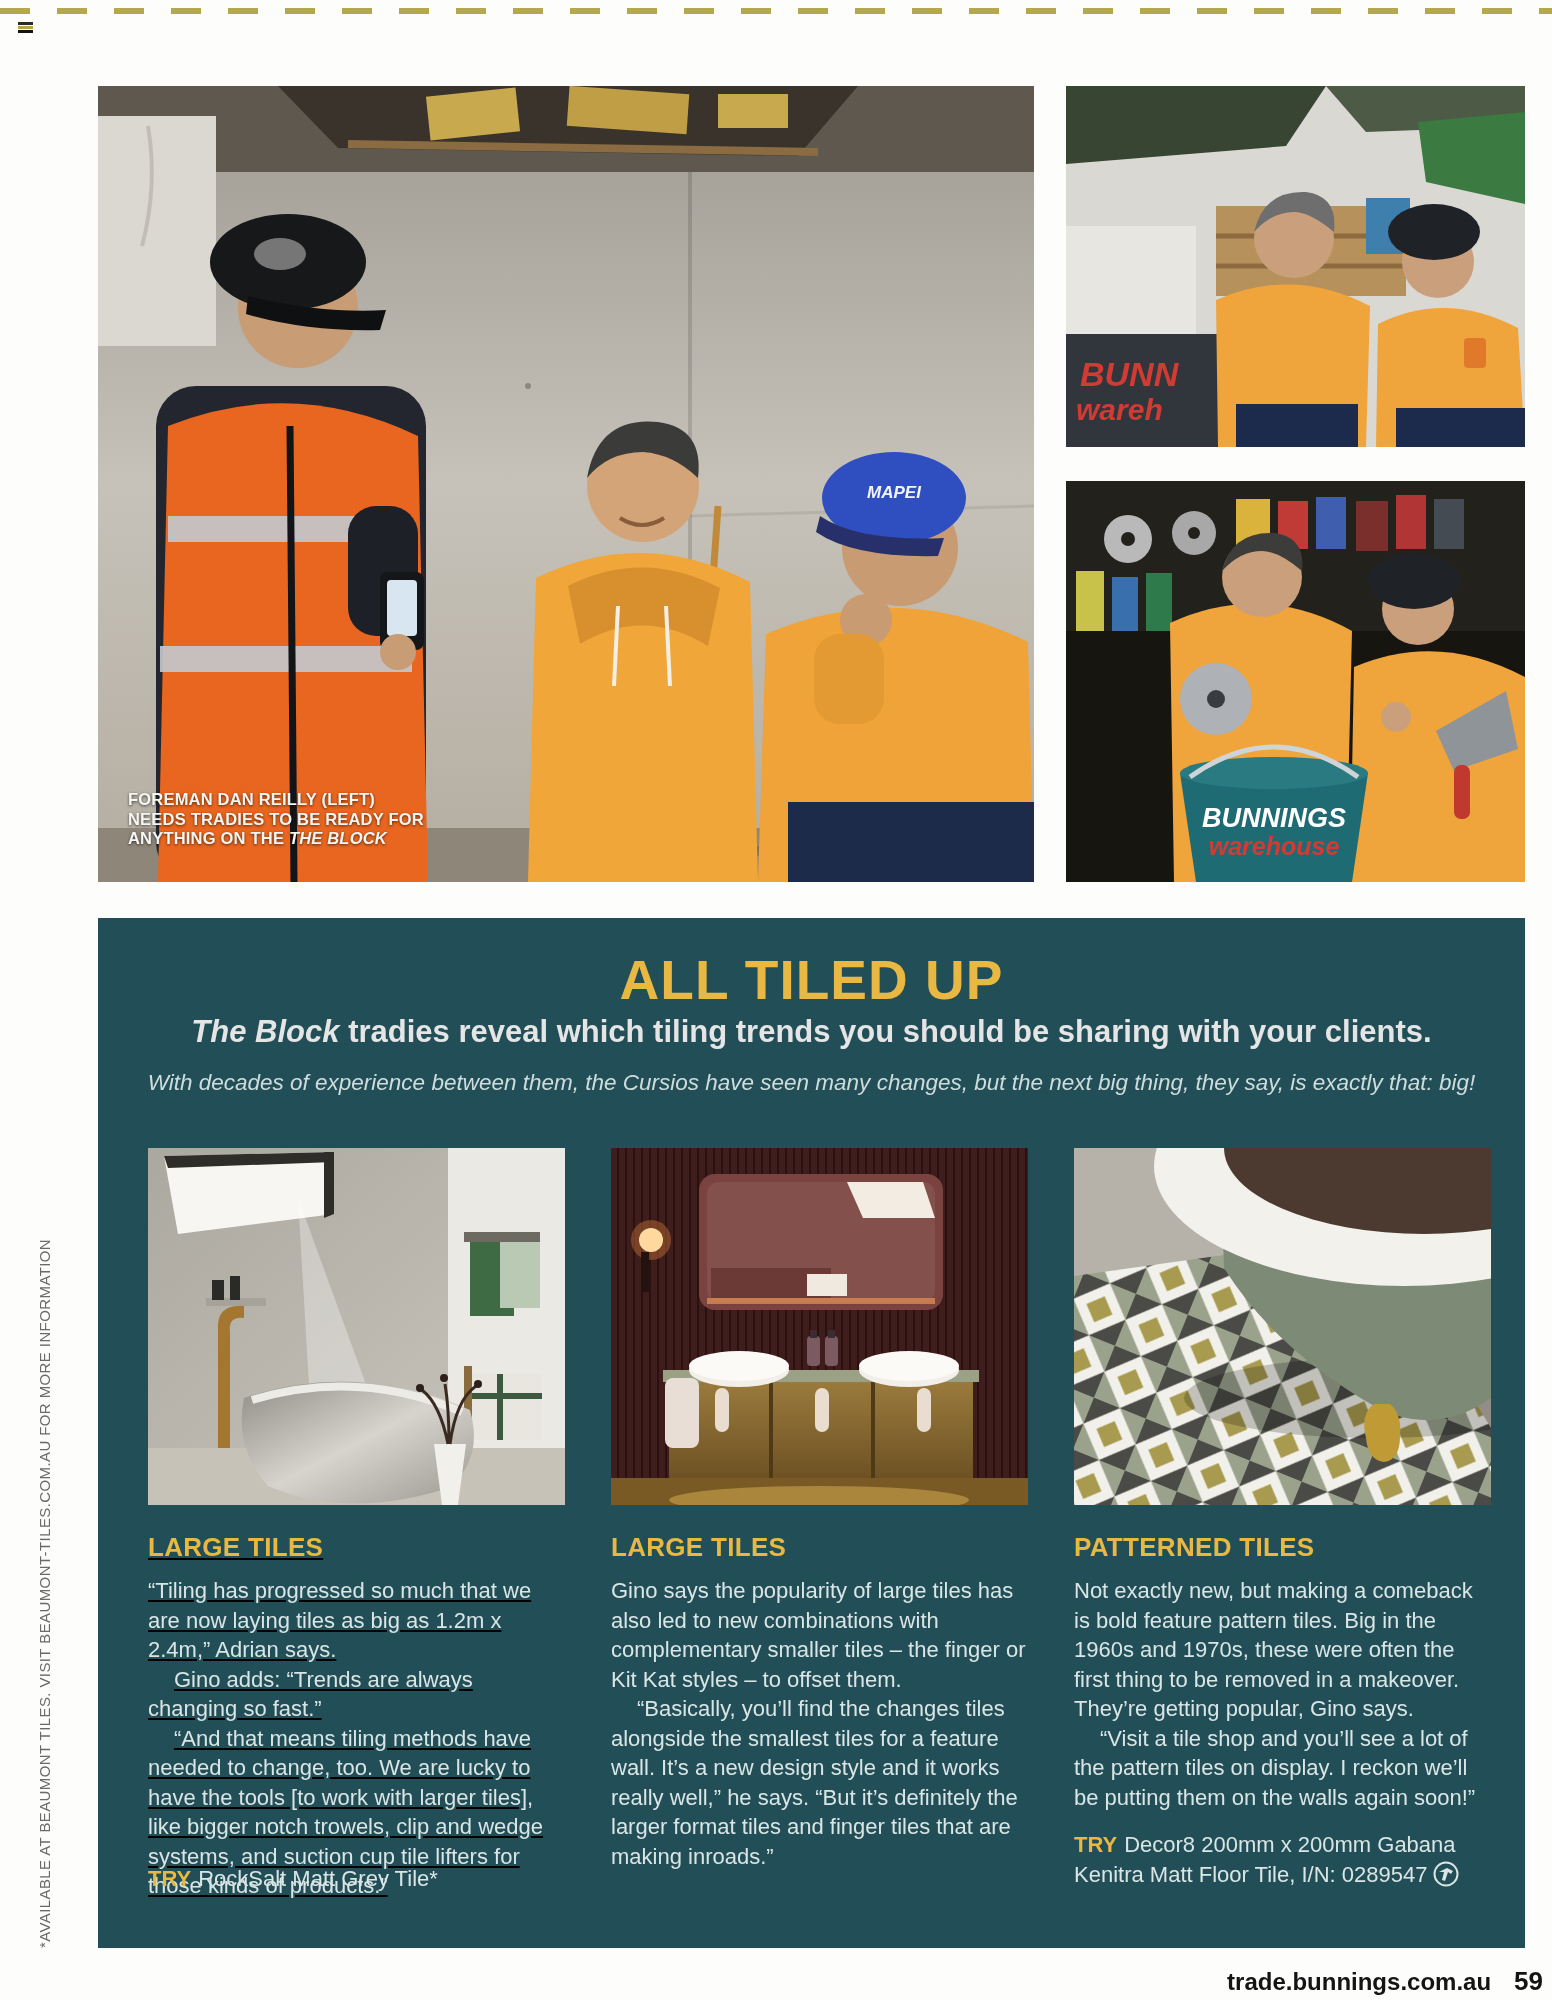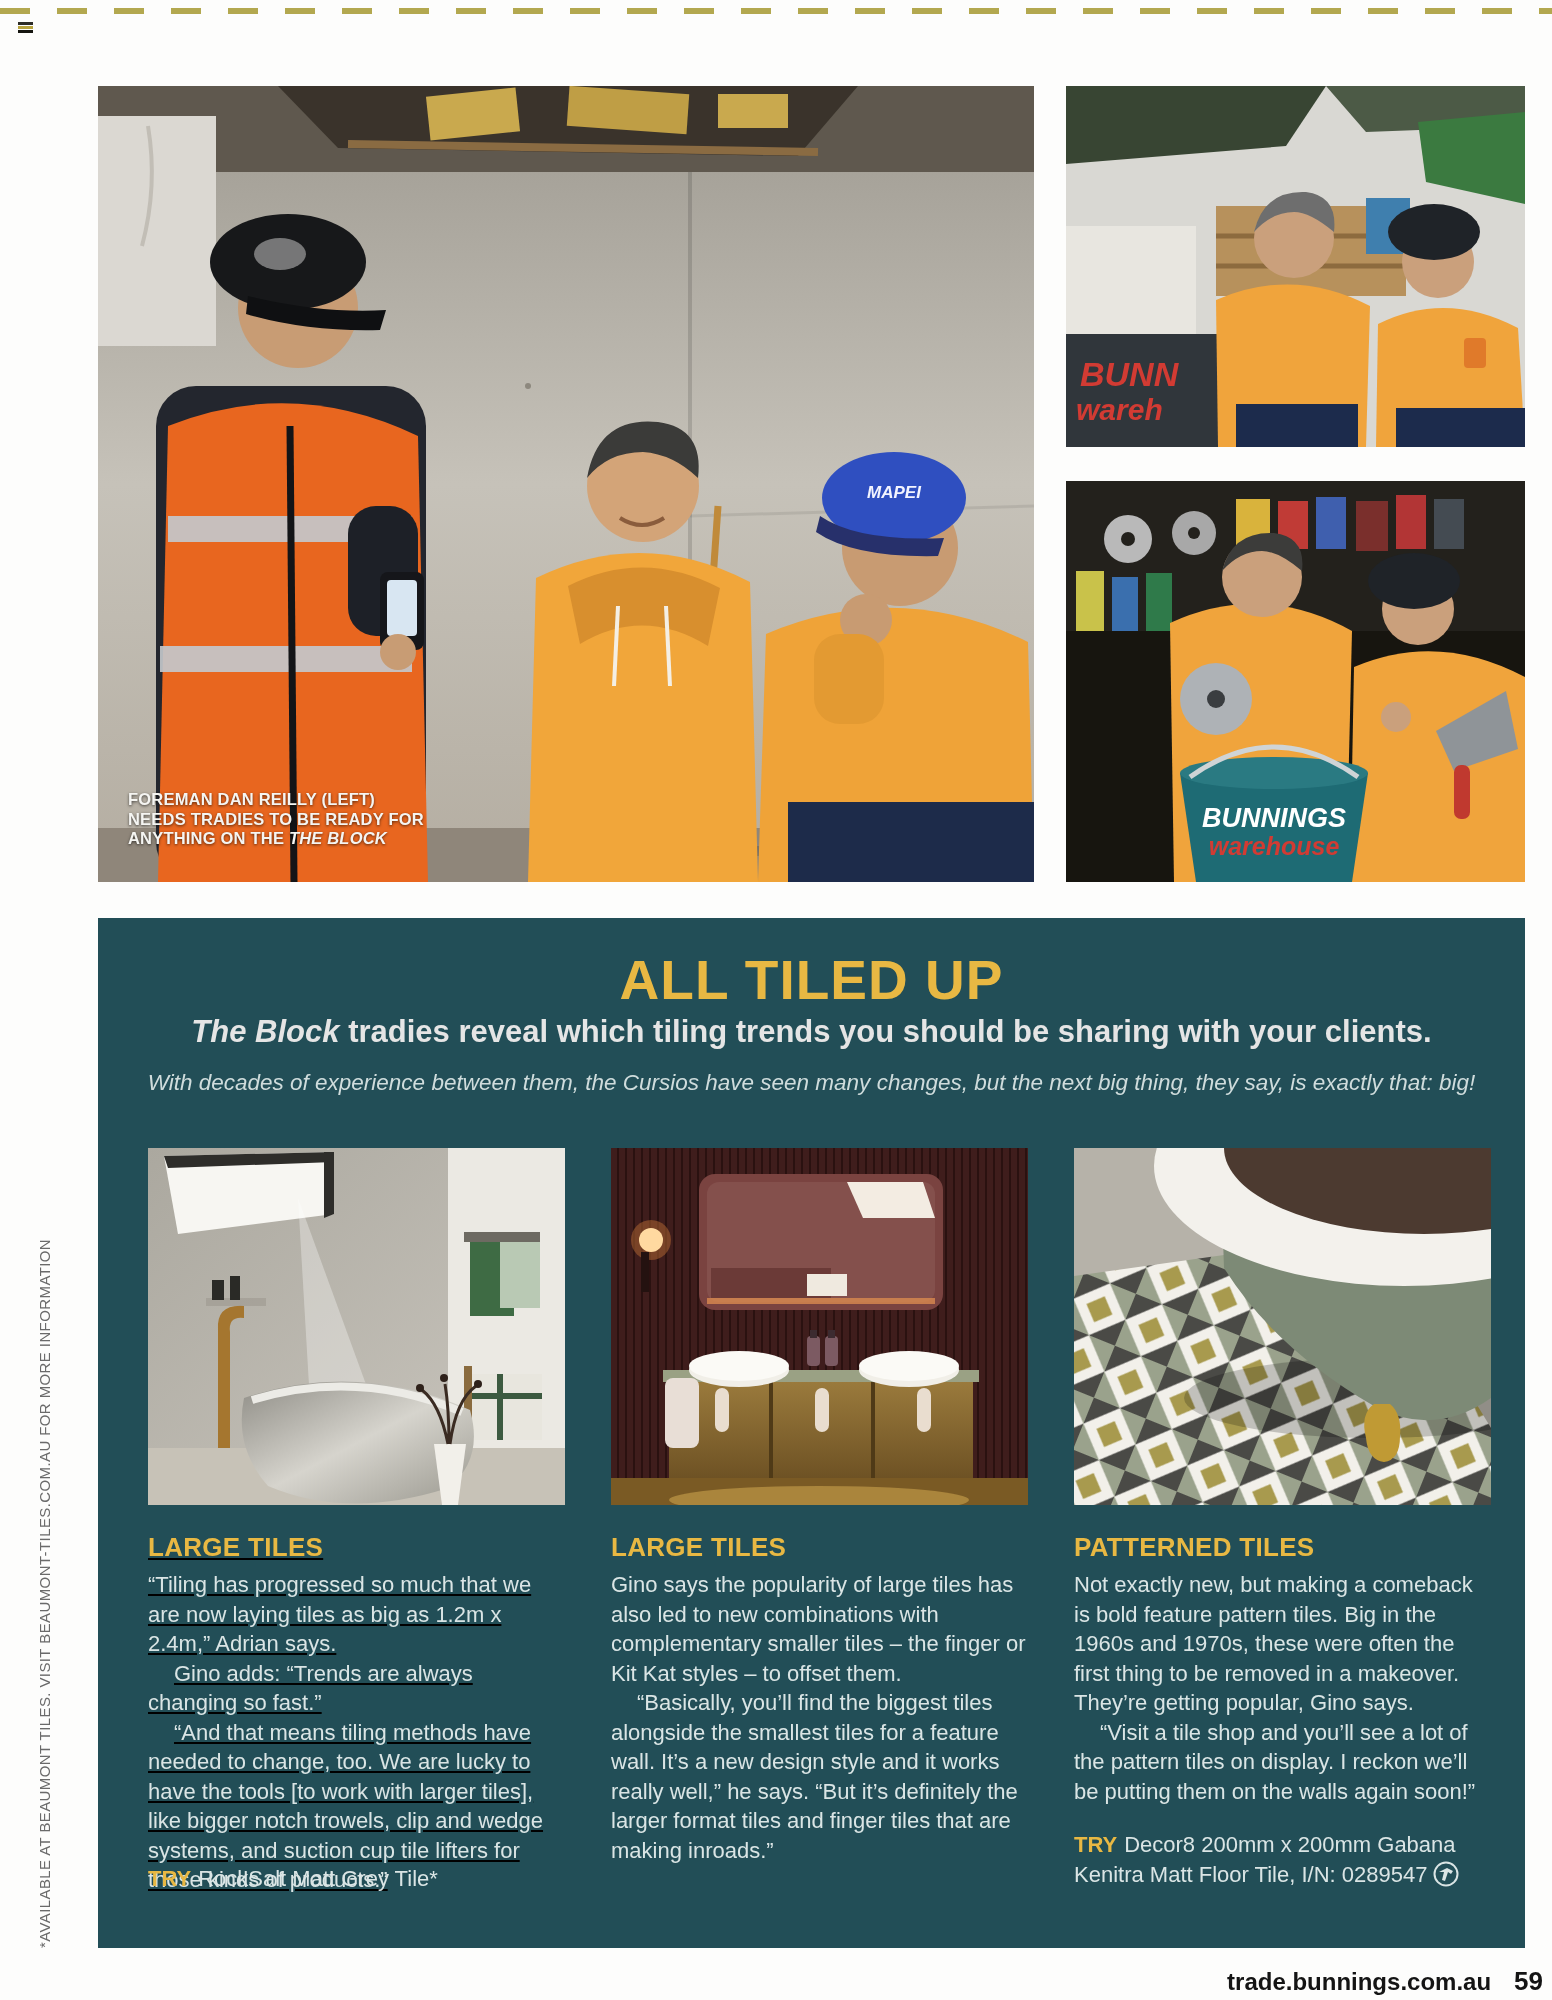--- a/index.html
+++ b/index.html
@@ -34,21 +34,21 @@
     font-size:31px; font-weight:bold; color:#e5e5e5; }
   .panel-sub .it { font-style:italic; }
   .panel-intro { position:absolute; left:0; right:0; top:152px; text-align:center;
     font-size:22.5px; color:#cfdcdc;font-style:italic; }
 
   .col { position:absolute; top:230px; width:417px; height:780px; }
   #col-1 { left:50px;text-decoration:underline; } #col-2 { left:513px; } #col-3 { left:976px; }
   .col-img { width:417px; height:357px; overflow:hidden; }
   .col-heading { margin-top:27px; font-size:26px; font-weight:800; color:#e8b843;
     letter-spacing:.3px; }
-  .col-body { margin-top:7px; }
+  .col-body { margin-top:13px; }
   .col-body p { font-size:22px; line-height:29.5px; color:#dae5e5; margin:0; }
   .col-body p + p { text-indent:26px; }
   .try { position:absolute; left:0; width:417px; font-size:22px; line-height:30px; color:#dae5e5; }
   #col-1 .try, #col-2 .try { top:716px; }
   #col-3 .try { top:682px; }
   .try-label { color:#e8b843; font-weight:800; margin-right:7px; }
   .order-icon { display:inline-block; vertical-align:-5px; margin-left:6px; }
 
   .side-note { position:absolute; left:36px; top:1948px; width:700px;
     transform:rotate(-90deg); transform-origin:0 0;
@@ -325,21 +325,21 @@
           <rect x="199" y="182" width="7" height="8" fill="#3c2b30"></rect>
           <rect x="217" y="182" width="7" height="8" fill="#3c2b30"></rect>
           <rect x="54" y="230" width="34" height="70" rx="8" fill="#e8ded6"></rect>
           <rect x="0" y="330" width="417" height="27" fill="#7a5a24"></rect>
           <ellipse cx="208" cy="352" rx="150" ry="14" fill="#caa24c" opacity="0.6"></ellipse>
         </svg>
       </div>
       <div class="col-heading">LARGE TILES</div>
       <div class="col-body">
         <p>Gino says the popularity of large tiles has also led to new combinations with complementary smaller tiles – the finger or Kit Kat styles – to offset them.</p>
-        <p>“Basically, you’ll find the biggest tiles alongside the smallest tiles for a feature wall. It’s a new design style and it works really well,” he says. “But it’s definitely the larger format tiles and finger tiles that are making inroads.”</p>
+        <p>“Basically, you’ll find the changes tiles alongside the smallest tiles for a feature wall. It’s a new design style and it works really well,” he says. “But it’s definitely the larger format tiles and finger tiles that are making inroads.”</p>
       </div>
     </div>
 
     <div class="col" id="col-3">
       <div class="col-img">
         <svg width="417" height="357" viewBox="0 0 417 357">
           <defs>
             <pattern id="mosaic" width="56" height="56" patternUnits="userSpaceOnUse" patternTransform="rotate(22)">
               <rect width="56" height="56" fill="#f2f0ea"></rect>
               <polygon points="0,0 28,0 0,28" fill="#4a4a46"></polygon>

